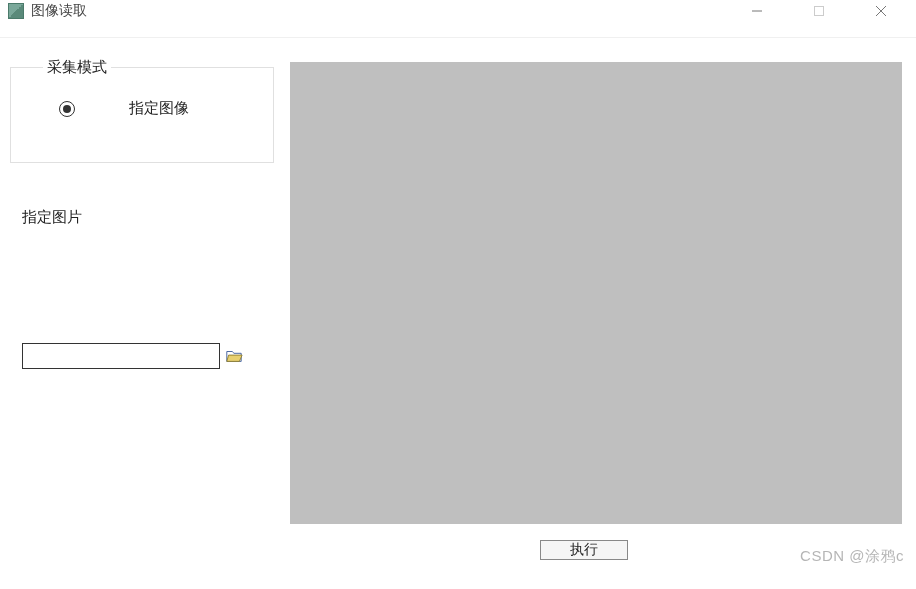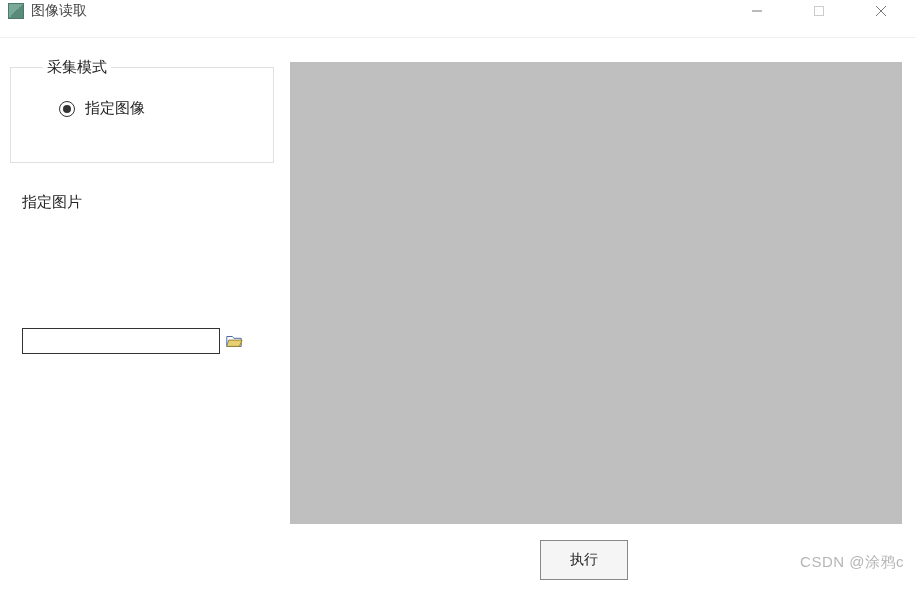--- a/index.html
+++ b/index.html
@@ -72,40 +72,41 @@
     fieldset.mode-box legend {
       padding: 0 4px;
       color: #222;
       font-size: 15px;
     }
     .radio-row {
       display: flex;
       align-items: center;
       margin: 6px 0 8px 16px;
       cursor: pointer;
+      gap: 44px;
     }
     .radio-outer {
       width: 16px;
       height: 16px;
       border: 1.5px solid #333;
       border-radius: 50%;
       margin-right: 10px;
       display: flex;
       align-items: center;
       justify-content: center;
     }
     .radio-inner {
       width: 8px;
       height: 8px;
       background: #333;
       border-radius: 50%;
     }
     .radio-label { color: #222; font-size: 15px; }
     .section-label {
-      margin-top: 30px;
+      margin-top: 45px;
       margin-left: 12px;
       color: #222;
       font-size: 15px;
     }
     .path-row {
       margin-top: 116px;
       margin-left: 12px;
       display: flex;
       align-items: stretch;
     }
@@ -136,31 +137,31 @@
       top: 24px;
       width: 612px;
       height: 462px;
       background: #bfbfbf;
     }
     .execute-btn {
       position: absolute;
       left: 540px;
       top: 502px;
       width: 88px;
-      height: 40px;
+      height: 20px;
       border: 1px solid #888;
       background: #f5f5f5;
       color: #222;
       font-size: 14px;
       cursor: pointer;
     }
     .watermark {
       position: absolute;
       right: 12px;
-      bottom: 17px;
+      bottom: 23px;
       color: rgba(120,120,120,0.55);
       font-size: 15px;
       letter-spacing: 0.5px;
       pointer-events: none;
     }
   </style>
 </head>
 <body>
 
 <div class="titlebar">

